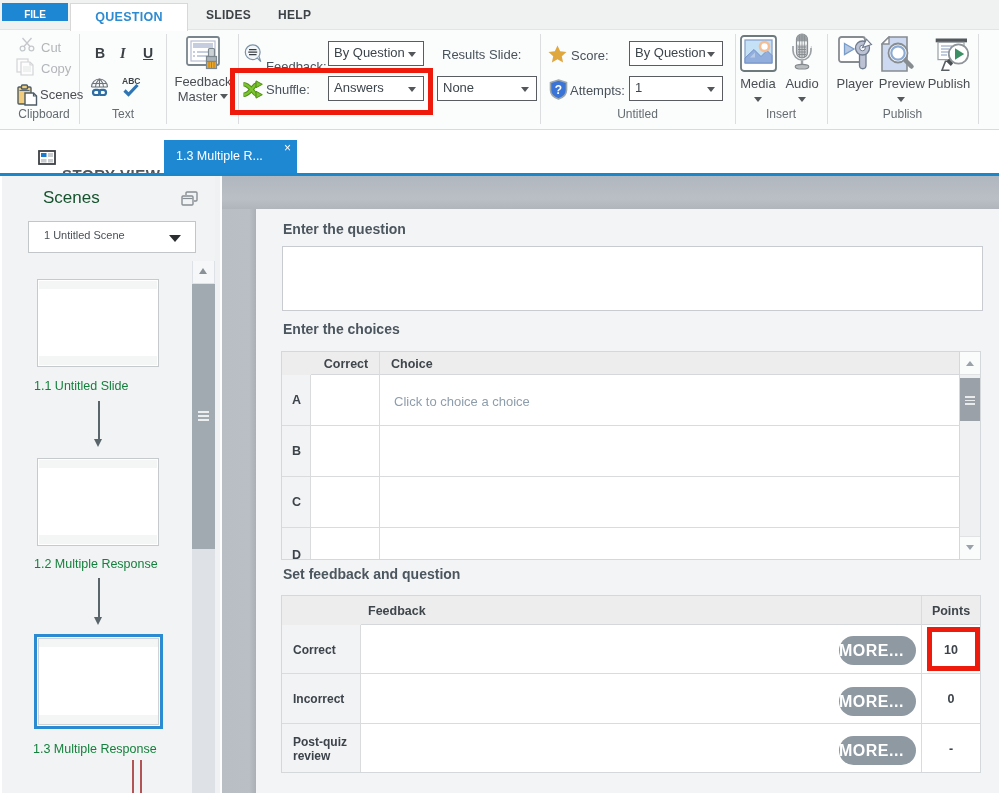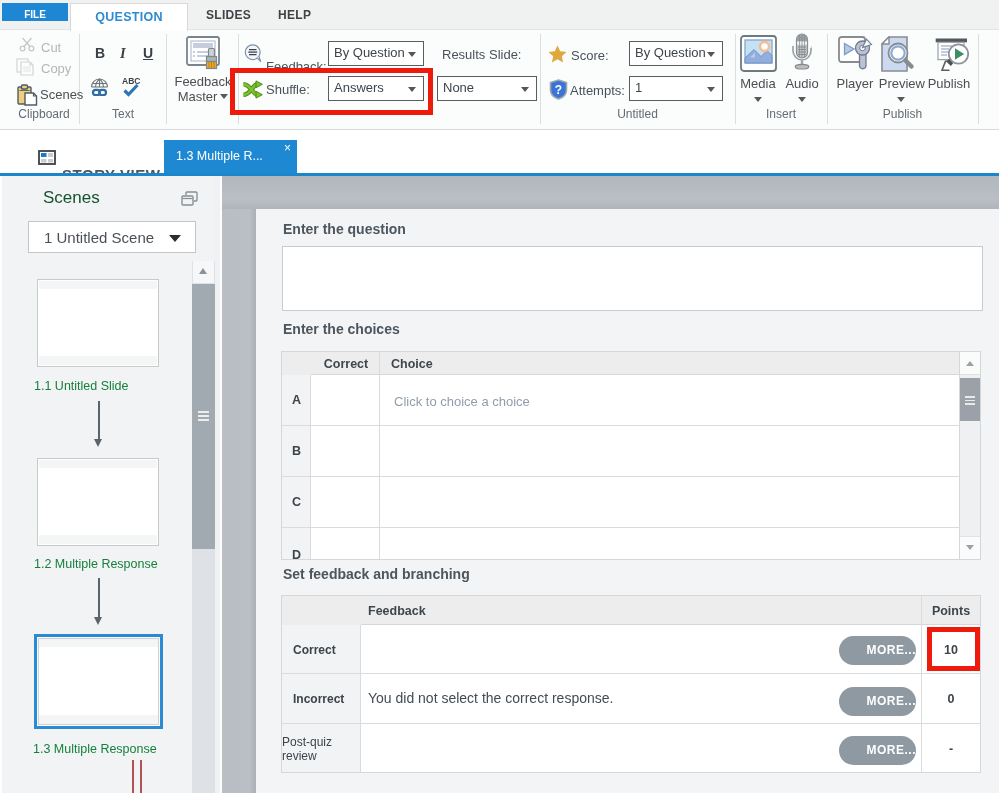--- a/index.html
+++ b/index.html
@@ -48,21 +48,21 @@
 .arrow .hd { position:absolute; left:2px; bottom:0; width:0; height:0; border-left:4.5px solid transparent; border-right:4.5px solid transparent; border-top:8px solid #5a646b; }
 
 
 #canvastop { left:220px; top:176px; width:779px; height:33px; background:linear-gradient(#b1b7bf,#babfc5 70%,#b0b5bc 100%); border-left:2px solid #fdfdfd; }
 #canvasleft { left:220px; top:209px; width:36px; height:584px; background:linear-gradient(to right,#b9bec4 0%,#babfc5 80%,#abb0b7 100%); border-left:2px solid #fdfdfd; }
 #form { left:256px; top:209px; width:743px; height:584px; background:#f3f4f6; }
 .h { position:absolute; font-size:14px; font-weight:bold; color:#4c565e; }
 #qbox { left:282px; top:246px; width:701px; height:65px; background:#fff; border:1px solid #c8ccd0; }
 #ctab { left:281px; top:351px; width:700px; height:209px; background:#fff; border:1px solid #d5d8da; }
 #ftab { left:281px; top:595px; width:700px; height:178px; background:#fff; border:1px solid #d5d8da; }
-.more { position:absolute; width:77px; height:29px; background:#8e99a2; border-radius:15px; color:#fff; font-size:12px; font-weight:bold; text-align:right; line-height:29px; letter-spacing:.5px; }
+.more { position:absolute; width:77px; height:29px; background:#8e99a2; border-radius:15px; color:#fff; font-size:16px; font-weight:bold; text-align:left; line-height:29px; letter-spacing:.5px; }
 
 .redbox { position:absolute; border:5px solid #ee1b0c; }
 .redline { position:absolute; width:2px; background:#b25456; }
 </style>
 </head>
 <body>
 <div class="abs" id="tabrow"></div>
 <div class="abs" id="filetab">FILE</div>
 <div class="abs" id="qtab">QUESTION</div>
 <div class="abs toptab" style="left:206px;">SLIDES</div>
@@ -130,21 +130,21 @@
     </div>
     <div class="thumb">
       <i style="top:127px;"></i>
       <i style="top:131px;"></i>
       <i style="top:135px;"></i>
     </div>
   </div>
 <div class="abs" id="splitter"></div>
 <div class="abs" style="left:43px; top:188px; font-size:17px; color:#14532d;">Scenes</div>
 <div class="abs" style="left:28px; top:221px; width:168px; height:32px; background:#fff; border:1px solid #c3c6c8;">
-  <span style="position:absolute; left:15px; top:7px; font-size:15px; color:#4a5056;">1 Untitled Scene</span>
+  <span style="position:absolute; left:15px; top:7px; font-size:11px; color:#4a5056;">1 Untitled Scene</span>
   <span style="position:absolute; right:14px; top:13px; width:0; height:0; border-left:6px solid transparent; border-right:6px solid transparent; border-top:7px solid #2b2e30;"></span>
 </div>
 
 <div class="sthumb" style="left:37px; top:279px; width:122px; height:88px;">
     <div class="tband"></div>
     <div class="bband"></div>
   </div>
 <div class="abs slbl" style="left:34px; top:379px;">1.1 Untitled Slide</div>
 <div class="arrow" style="left:92px; top:401px; height:46px;">
     <div class="sh" style="height:38px;"></div>
@@ -196,35 +196,34 @@
   <div style="position:absolute; right:0; top:0; width:20px; height:23px; background:#fafbfb; border-bottom:1px solid #e0e2e3;"></div>
   <div style="position:absolute; right:6px; top:9px; width:0; height:0; border-left:4px solid transparent; border-right:4px solid transparent; border-bottom:5px solid #9aa1a8;"></div>
   <div style="position:absolute; right:0; top:26px; width:20px; height:43px; background:#9aa1a8;">
     <div style="position:absolute; left:5px; top:18px; width:10px; height:1.5px; background:#e8eaeb;"></div>
     <div style="position:absolute; left:5px; top:21.5px; width:10px; height:1.5px; background:#e8eaeb;"></div>
     <div style="position:absolute; left:5px; top:25px; width:10px; height:1.5px; background:#e8eaeb;"></div>
   </div>
   <div style="position:absolute; right:0; bottom:0; width:20px; height:23px; background:#fafbfb; border-top:1px solid #e0e2e3;"></div>
   <div style="position:absolute; right:6px; bottom:9px; width:0; height:0; border-left:4px solid transparent; border-right:4px solid transparent; border-top:5px solid #9aa1a8;"></div>
 </div>
-<div class="h" style="left:283px; top:566px;">Set feedback and branching</div>
+<div class="h" style="left:283px; top:566px;">Set feedback and question</div>
 
 <div class="abs" id="ftab">
   <div style="position:absolute; left:0; top:0; right:0; height:29px; background:#ededee; border-bottom:1px solid #d5d8da;"></div>
   <div style="position:absolute; left:0; top:0; width:79px; bottom:0; background:#f2f3f4; border-right:1px solid #d9dbdd;"></div>
   <div style="position:absolute; left:0; top:0; width:79px; height:29px; background:#ededee;"></div>
   <div style="position:absolute; right:58px; top:0; width:1px; bottom:0; background:#d9dbdd;"></div>
   <div style="position:absolute; left:86px; top:8px; font-size:12.5px; font-weight:bold; color:#3f464b;">Feedback</div>
   <div style="position:absolute; right:0; top:8px; width:58px; text-align:center; font-size:12.5px; font-weight:bold; color:#3f464b;">Points</div>
   <div style="position:absolute; left:0; top:77px; right:0; height:1px; background:#d9dbdd;"></div>
   <div style="position:absolute; left:0; top:127px; right:0; height:1px; background:#d9dbdd;"></div>
   <div style="position:absolute; left:11px; top:47px; font-size:12px; font-weight:bold; color:#3c434a;">Correct</div>
   <div style="position:absolute; left:11px; top:96px; font-size:12px; font-weight:bold; color:#3c434a;">Incorrect</div>
-  <div style="position:absolute; left:0; top:139px; font-size:12px; font-weight:normal; color:#3c434a; line-height:14px;">Post-quiz<br>review</div>
-  <div style="position:absolute; left:86px; top:94px; font-size:14px; color:#414c54;">You did not select the correct response.</div>
+  <div style="position:absolute; left:11px; top:139px; font-size:12px; font-weight:bold; color:#3c434a; line-height:14px;">Post-quiz<br>review</div>
   <div class="more" style="left:557px; top:40px; position:absolute;">MORE...</div>
   <div class="more" style="left:557px; top:91px; position:absolute;">MORE...</div>
   <div class="more" style="left:557px; top:140px; position:absolute;">MORE...</div>
   <div style="position:absolute; right:0; top:47px; width:58px; text-align:center; font-size:12.5px; font-weight:bold; color:#3c434a;">10</div>
   <div style="position:absolute; right:0; top:96px; width:58px; text-align:center; font-size:12.5px; font-weight:bold; color:#3c434a;">0</div>
   <div style="position:absolute; right:0; top:146px; width:58px; text-align:center; font-size:12.5px; font-weight:bold; color:#3c434a;">-</div>
 </div>
 
 <svg class="abs" style="left:19px; top:37px;" width="16" height="15" viewBox="0 0 16 15">
   <g stroke="#c5c8cb" stroke-width="1.3" fill="none">

